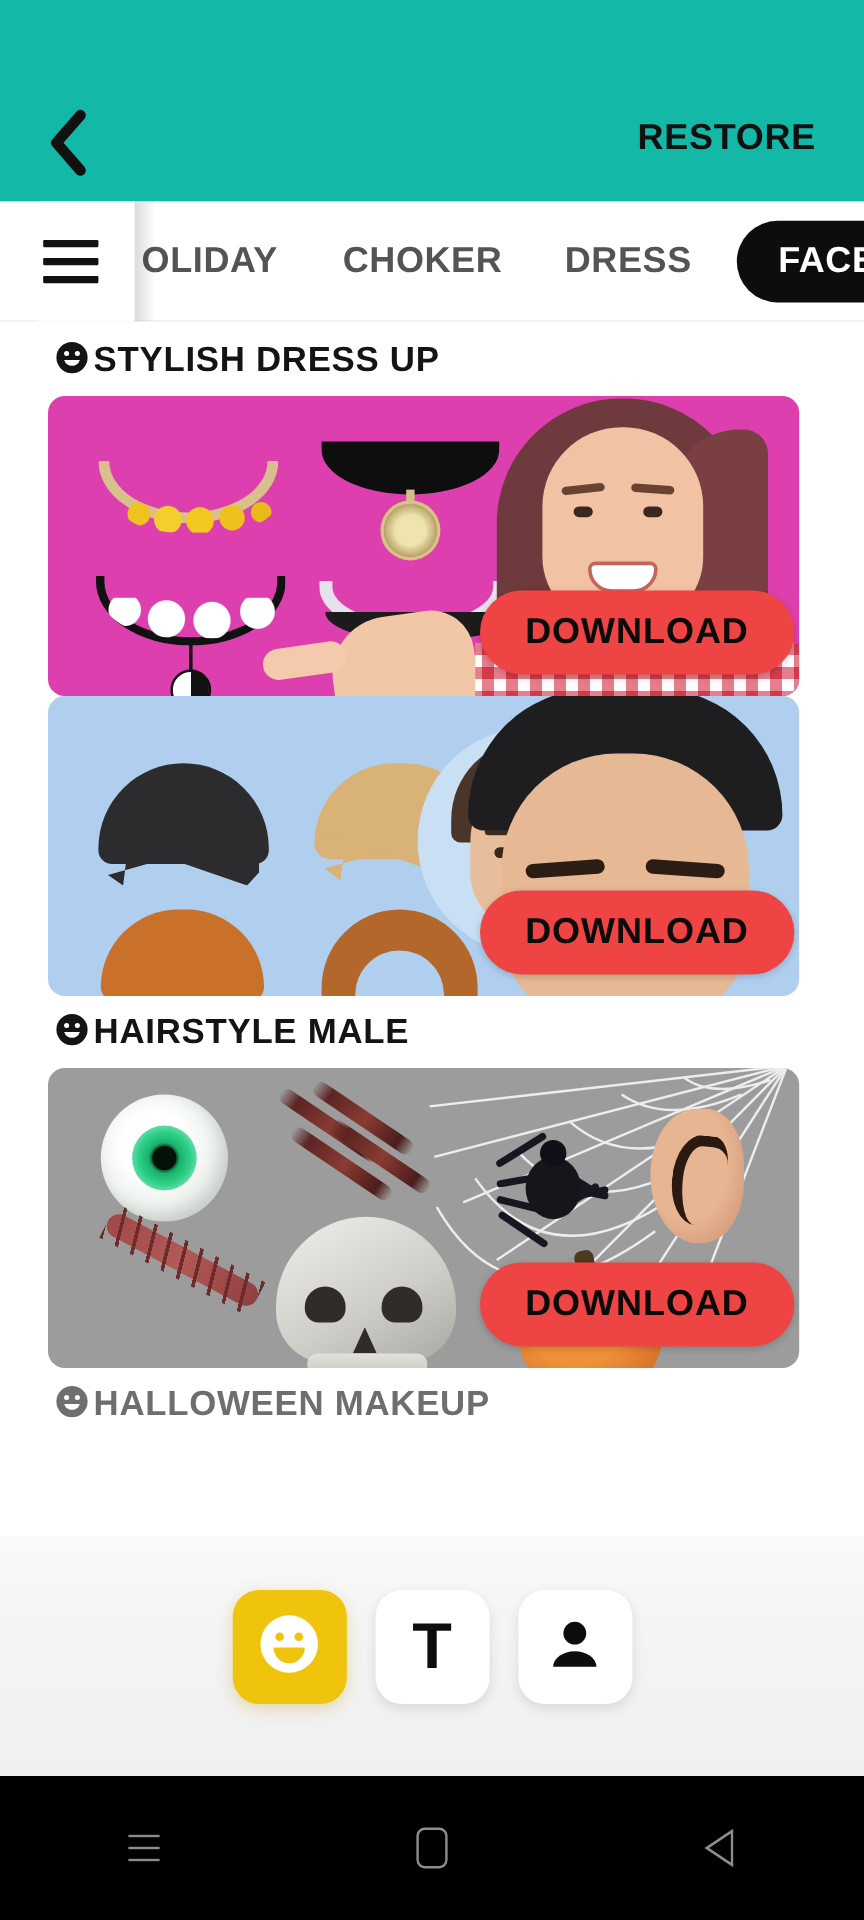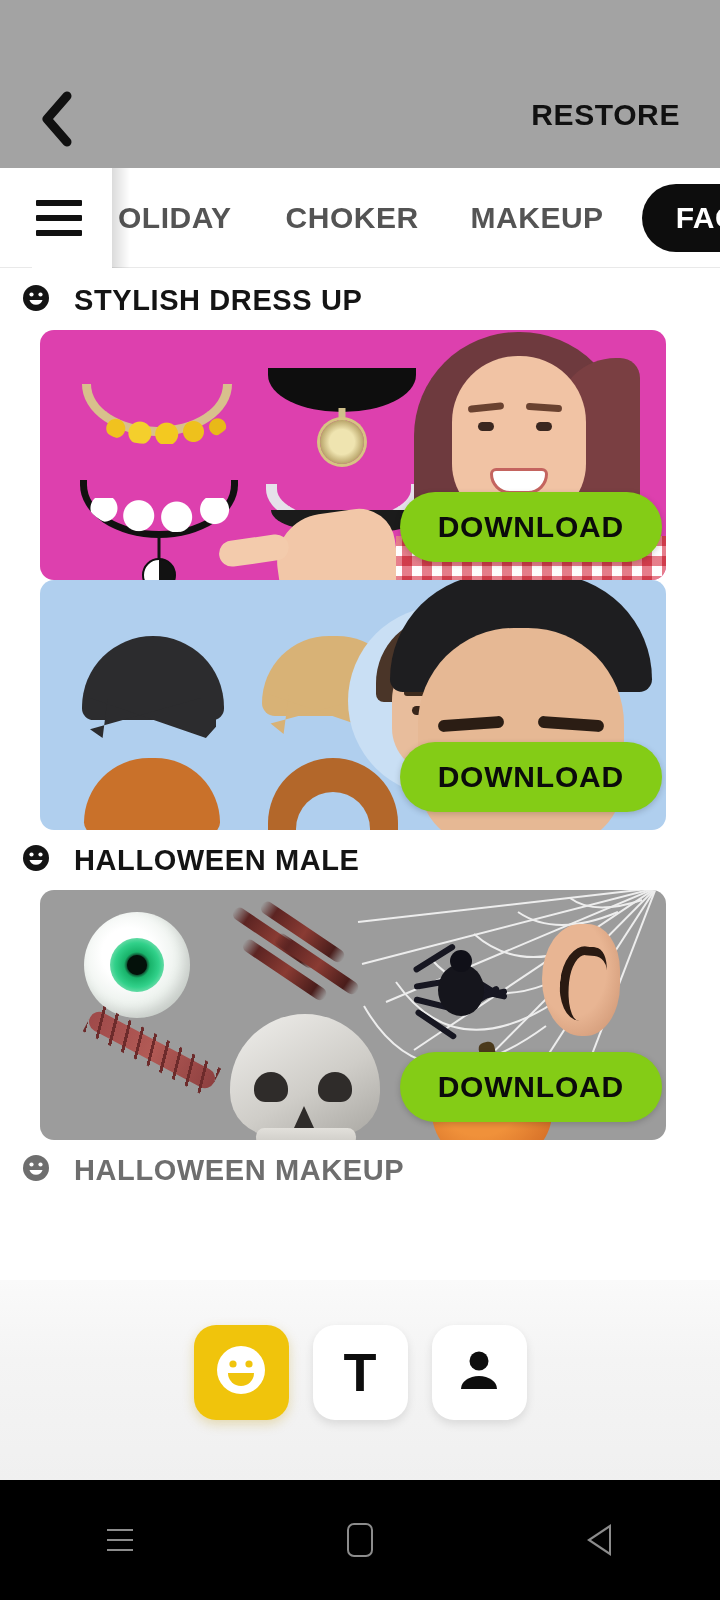--- a/index.html
+++ b/index.html
@@ -7,21 +7,21 @@
     width: 720px; height: 1600px;
     background: #ffffff;
     font-family: "Liberation Sans", sans-serif;
     overflow: hidden;
   }
   #app { position: relative; width: 720px; height: 1600px; background: #ffffff; }
 
   
   .header {
     position: absolute; top: 0; left: 0; width: 720px; height: 168px;
-    background: #a3a3a3;
+    background: #14b8a6;
   }
   .back-btn {
     position: absolute; left: 28px; top: 88px;
     width: 58px; height: 62px;
     display: flex; align-items: center; justify-content: center;
   }
   .back-btn svg { display: block; }
   .restore-btn {
     position: absolute; right: 40px; top: 98px;
     font-size: 30px; font-weight: bold; color: #111111;
@@ -72,37 +72,37 @@
     background: #e9e9e9;
   }
 
   
   .list {
     position: absolute; top: 270px; left: 0; width: 720px; height: 1010px;
     background: #ffffff; overflow: hidden;
   }
   .section { position: relative; }
   .sec-label {
-    display: flex; align-items: center; gap: 24px;
-    height: 60px; padding-left: 22px;
+    display: flex; align-items: center; gap: 4px;
+    height: 60px; padding-left: 46px;
   }
   .sec-label .emo { flex: 0 0 auto; }
   .sec-label .txt {
     font-size: 29px; font-weight: bold; color: #141414; letter-spacing: 0.6px;
   }
   .sec-label.dim .txt { color: #6e6e6e; }
 
   .card {
     position: relative; margin: 0 40px 0 40px;
     width: 626px; height: 250px; border-radius: 14px; overflow: hidden;
   }
 
   .dl-btn {
     position: absolute; right: 4px; bottom: 18px;
-    background: #84cc16; color: #0b0b0b;
+    background: #ef4444; color: #0b0b0b;
     font-size: 30px; font-weight: bold; letter-spacing: 0.8px;
     border-radius: 44px; padding: 18px 38px;
     box-shadow: 0 2px 6px rgba(0,0,0,0.18);
     z-index: 9;
   }
 
   
   .c-pink { background: #dd40ae; }
   .choker { position: absolute; }
   .ch-gold {
@@ -466,21 +466,21 @@
       </span>
     </div>
     <div class="restore-btn">RESTORE</div>
   </div>
 
   <div class="tabbar">
     <div class="tabs-scroll">
       <div class="tab-pad-left"></div>
       <div class="tab t-holiday">OLIDAY</div>
       <div class="tab t-sports">CHOKER</div>
-      <div class="tab t-family">MAKEUP</div>
+      <div class="tab t-family">DRESS</div>
       <div class="tab active">FACE PLAY</div>
     </div>
     <div class="tabs-shadow"></div>
     <div class="hamburger">
       <span></span>
       <span></span>
       <span></span>
     </div>
     <div class="tabbar-divider"></div>
   </div>
@@ -569,21 +569,21 @@
     <div class="section">
       <div class="sec-label">
         <span class="emo">
           <svg width="28" height="28" viewBox="0 0 28 28">
             <circle cx="14" cy="14" r="13" fill="#141414"></circle>
             <circle cx="9.5" cy="10.5" r="2.1" fill="#ffffff"></circle>
             <circle cx="18.5" cy="10.5" r="2.1" fill="#ffffff"></circle>
             <path d="M7.5 16 a6.8 6.8 0 0 0 13 0 z" fill="#ffffff"></path>
           </svg>
         </span>
-        <span class="txt">HALLOWEEN MALE</span>
+        <span class="txt">HAIRSTYLE MALE</span>
       </div>
 
       <div class="card c-grey">
         <div class="eyeball">
           <div class="iris"></div>
           <div class="pupil"></div>
         </div>
 
         <div class="claws">
           <div class="claw c1"></div>

